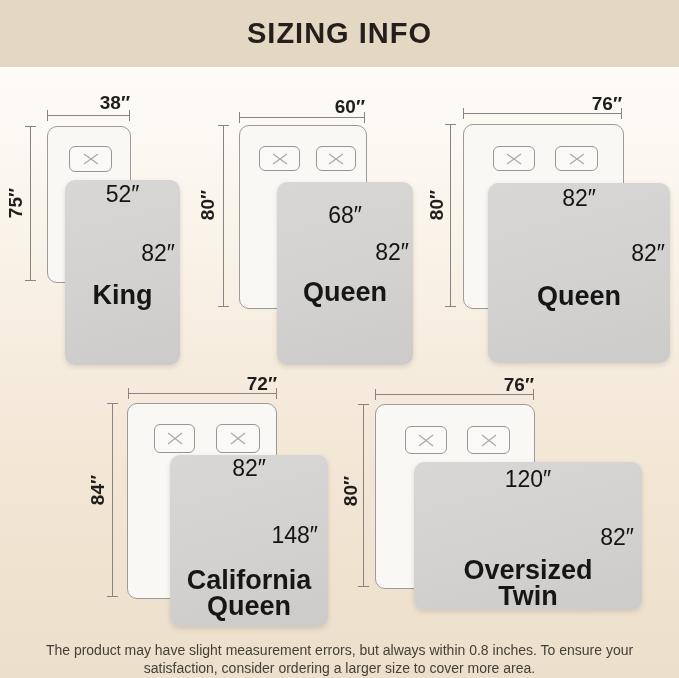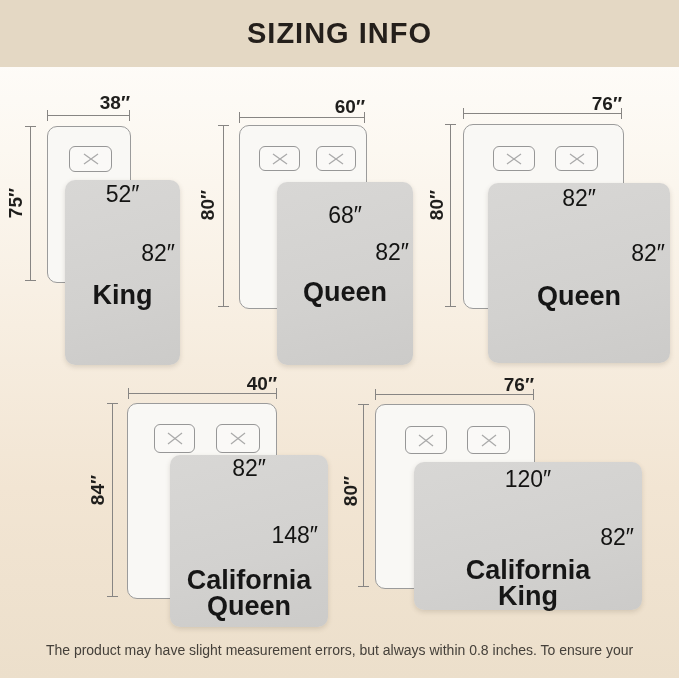--- a/index.html
+++ b/index.html
@@ -124,21 +124,21 @@
       </div>
     </div>
     <div class="blanket" style="left:488px;top:183px;width:182px;height:180px">
       <div class="bsize btop" style="top:2px">82″</div>
       <div class="bsize" style="top:57px;right:5px">82″</div>
       <div class="bname" style="top:100px">Queen</div>
     </div>
   </div>
 
   <div>
-    <div class="hlabel" style="left:128px;top:373px;width:149px">40″</div>
+    <div class="hlabel" style="left:128px;top:373px;width:149px">72″</div>
     <div class="hline" style="left:128px;top:393px;width:149px"></div>
     <div class="vlabel" style="left:98px;top:490px">84″</div>
     <div class="vline" style="left:112px;top:403px;height:194px"></div>
     <div class="bed" style="left:127px;top:403px;width:148px;height:194px">
       <div class="pillow" style="left:26px;top:20px;width:39px;height:27px">
         <svg width="20" height="15" viewBox="0 0 20 15">
             <line x1="3" y1="2" x2="17" y2="13" stroke="#a9a9a9" stroke-width="1.2"></line>
             <line x1="17" y1="2" x2="3" y2="13" stroke="#a9a9a9" stroke-width="1.2"></line>
           </svg>
       </div>
@@ -171,21 +171,22 @@
       <div class="pillow" style="left:91px;top:21px;width:41px;height:26px">
         <svg width="20" height="15" viewBox="0 0 20 15">
             <line x1="3" y1="2" x2="17" y2="13" stroke="#a9a9a9" stroke-width="1.2"></line>
             <line x1="17" y1="2" x2="3" y2="13" stroke="#a9a9a9" stroke-width="1.2"></line>
           </svg>
       </div>
     </div>
     <div class="blanket" style="left:414px;top:462px;width:228px;height:148px">
       <div class="bsize btop" style="top:4px">120″</div>
       <div class="bsize" style="top:62px;right:8px">82″</div>
-      <div class="bname" style="top:95px;padding:0 45px">California King</div>
+      <div class="bname" style="top:95px;padding:0 45px">Oversized Twin</div>
     </div>
   </div>
 
   <div class="footer">
     <div>The product may have slight measurement errors, but always within 0.8 inches. To ensure your</div>
+    <div>satisfaction, consider ordering a larger size to cover more area.</div>
   </div>
 
 </div>
 
 </body></html>

